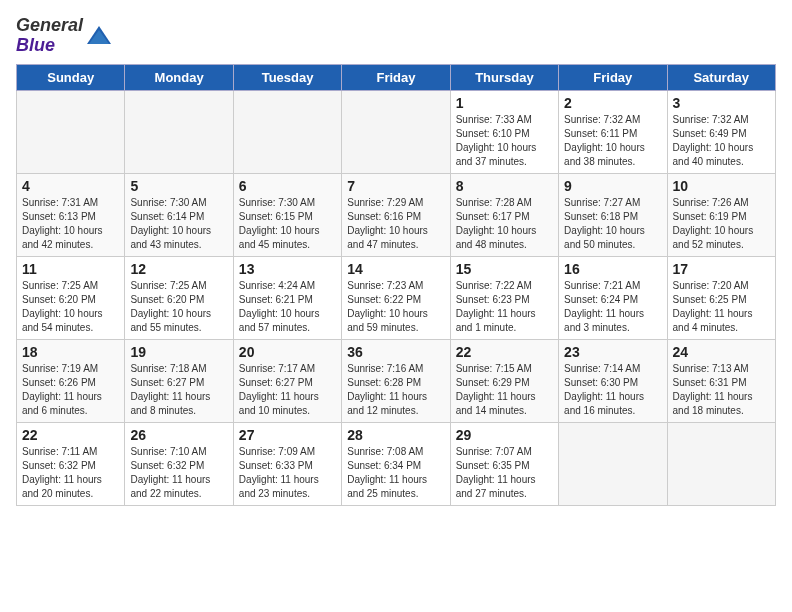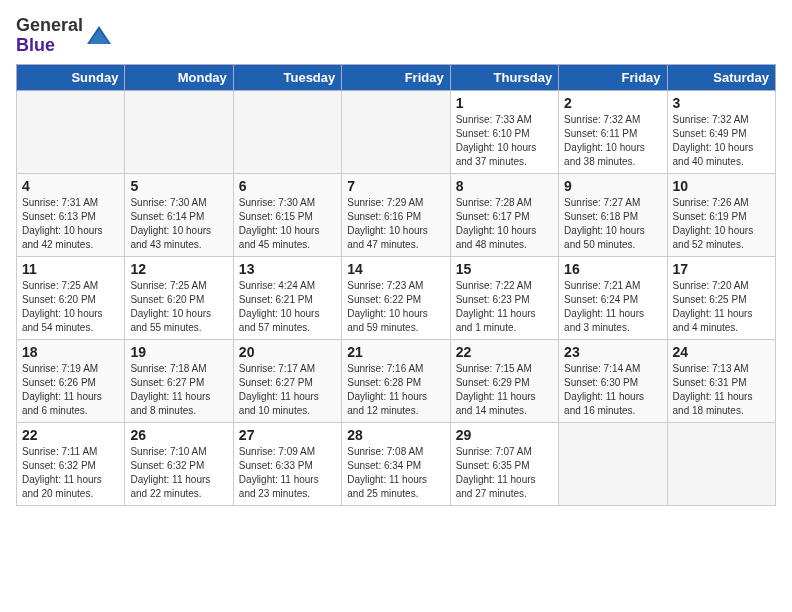--- a/index.html
+++ b/index.html
@@ -8,20 +8,21 @@
       background: #fff;
       width: 792px;
       min-height: 612px;
       padding: 16px;
     }
     .header-area {
       display: flex;
       justify-content: space-between;
       align-items: flex-start;
       margin-bottom: 8px;
+      font-style: italic;
     }
     .logo {
       display: flex;
       align-items: center;
       gap: 2px;
     }
     .logo-text {
       font-size: 18px;
       font-weight: bold;
       line-height: 1.1;
@@ -44,21 +45,21 @@
       font-size: 16px;
       color: #444;
     }
     table {
       width: 100%;
       border-collapse: collapse;
     }
     .day-header {
       background-color: #2060b0;
       color: #fff;
-      text-align: right;
+      text-align: center;
       padding: 5px 6px;
       font-size: 13px;
       font-weight: bold;
       border: 1px solid #aac;
     }
     .day-cell {
       vertical-align: top;
       border: 1px solid #ccc;
       padding: 4px 5px;
       width: calc(100% / 7);
@@ -264,21 +265,21 @@
 and 8 minutes.</div>
         </td>
         <td class="day-cell">
           <div class="day-number">20</div>
           <div class="day-info">Sunrise: 7:17 AM
 Sunset: 6:27 PM
 Daylight: 11 hours
 and 10 minutes.</div>
         </td>
         <td class="day-cell">
-          <div class="day-number">21</div>
+          <div class="day-number">36</div>
           <div class="day-info">Sunrise: 7:16 AM
 Sunset: 6:28 PM
 Daylight: 11 hours
 and 12 minutes.</div>
         </td>
         <td class="day-cell">
           <div class="day-number">22</div>
           <div class="day-info">Sunrise: 7:15 AM
 Sunset: 6:29 PM
 Daylight: 11 hours

